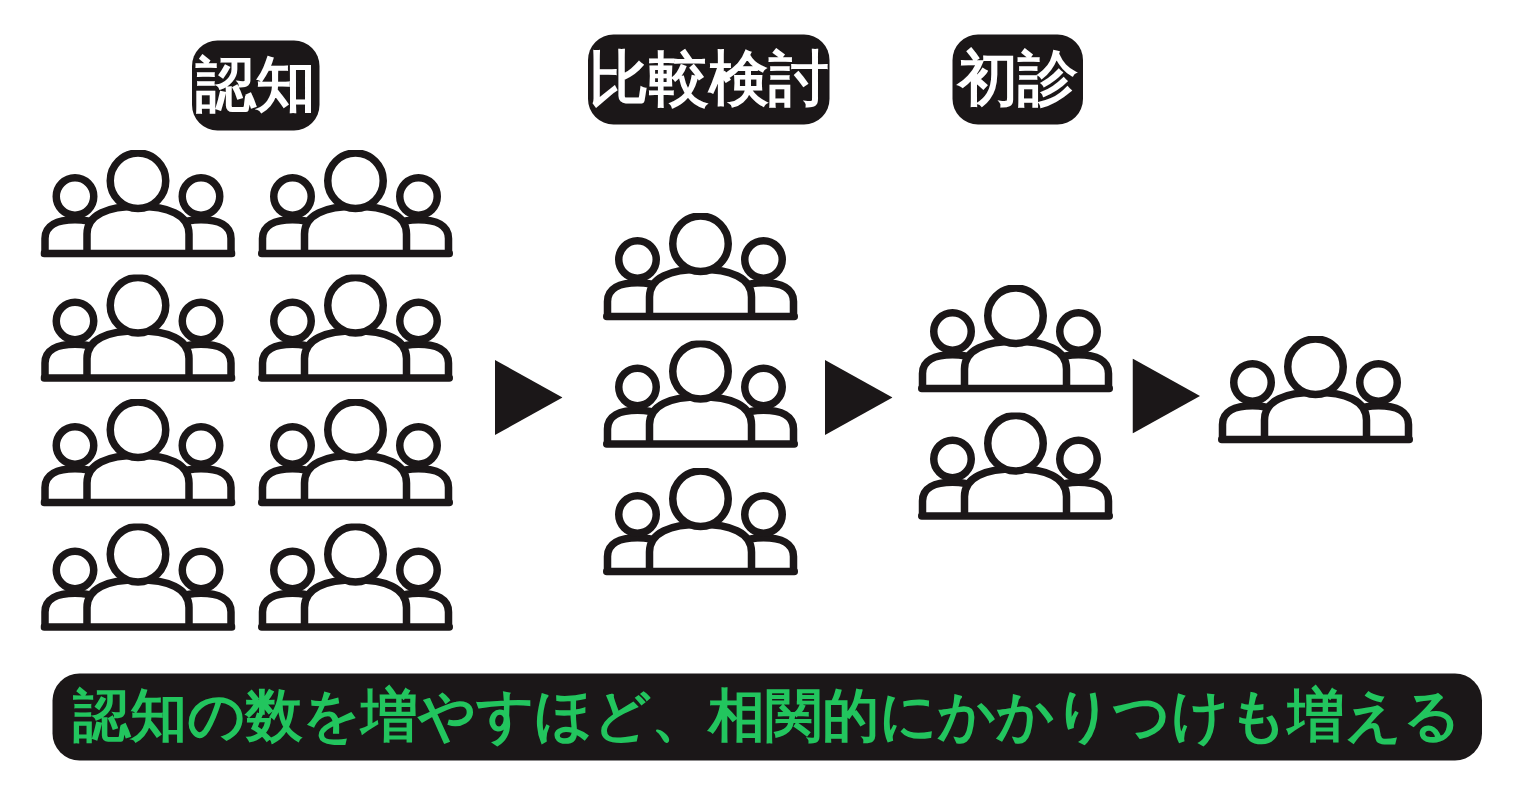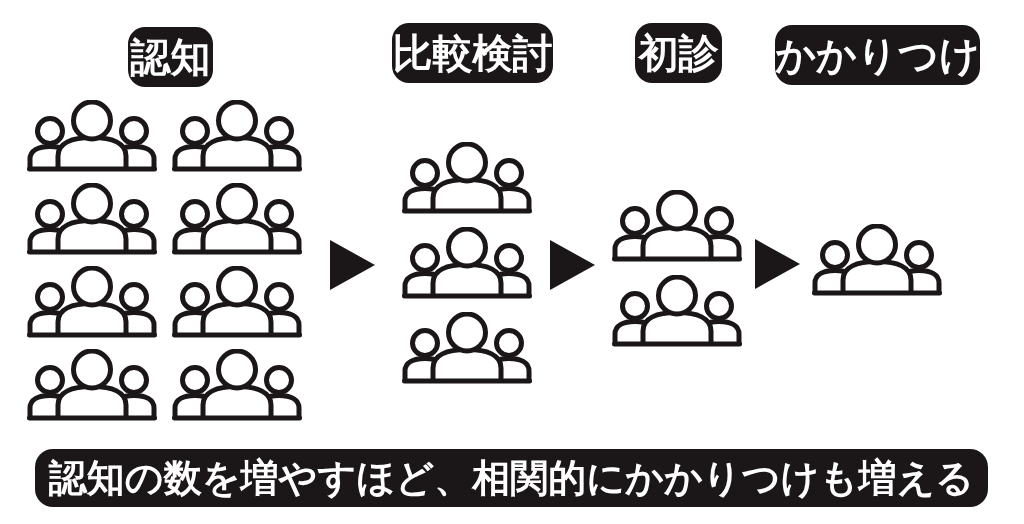--- a/index.html
+++ b/index.html
@@ -51,41 +51,40 @@
   .arrow { position: absolute; width: 45px; height: 50px; }
   #arrow-1 { left: 330px; top: 240px; }
   #arrow-2 { left: 550px; top: 240px; }
   #arrow-3 { left: 755px; top: 239px; }
 
   .banner {
     position: absolute;
     left: 35px; top: 449px;
     width: 953px; height: 58px;
     background: #1b1718;
-    color: #ffffff;
+    color: #22c55e;
     font-weight: bold;
     font-size: 38px;
     line-height: 1;
     display: flex;
     align-items: center;
     justify-content: center;
     border-radius: 18px;
     white-space: nowrap;
     box-sizing: border-box;
   }
 </style>
 </head>
 <body>
 
 <div class="canvas">
 
   <div class="pill" id="label-awareness">認知</div>
   <div class="pill" id="label-comparison">比較検討</div>
   <div class="pill" id="label-firstvisit">初診</div>
-  <div class="pill" id="label-regular">かかりつけ</div>
 
   <div class="stage" id="stage-awareness">
   <svg class="people-icon" viewBox="0 0 130 72" xmlns="http://www.w3.org/2000/svg" aria-hidden="true">
     <g fill="#ffffff" stroke="#1b1718" stroke-width="5" stroke-linejoin="round" stroke-linecap="round">
       <path d="M3,68 V59 C3,50.5 11,46.5 23,46.5 C35,46.5 43,50.5 43,59 V68"></path>
       <circle cx="23" cy="31" r="12.5"></circle>
       <path d="M87,68 V59 C87,50.5 95,46.5 107,46.5 C119,46.5 127,50.5 127,59 V68"></path>
       <circle cx="107" cy="31" r="12.5"></circle>
       <path d="M31,68 V56 C31,43 45,37.5 65,37.5 C85,37.5 99,43 99,56 V68"></path>
       <circle cx="65" cy="20.5" r="18.5"></circle>

